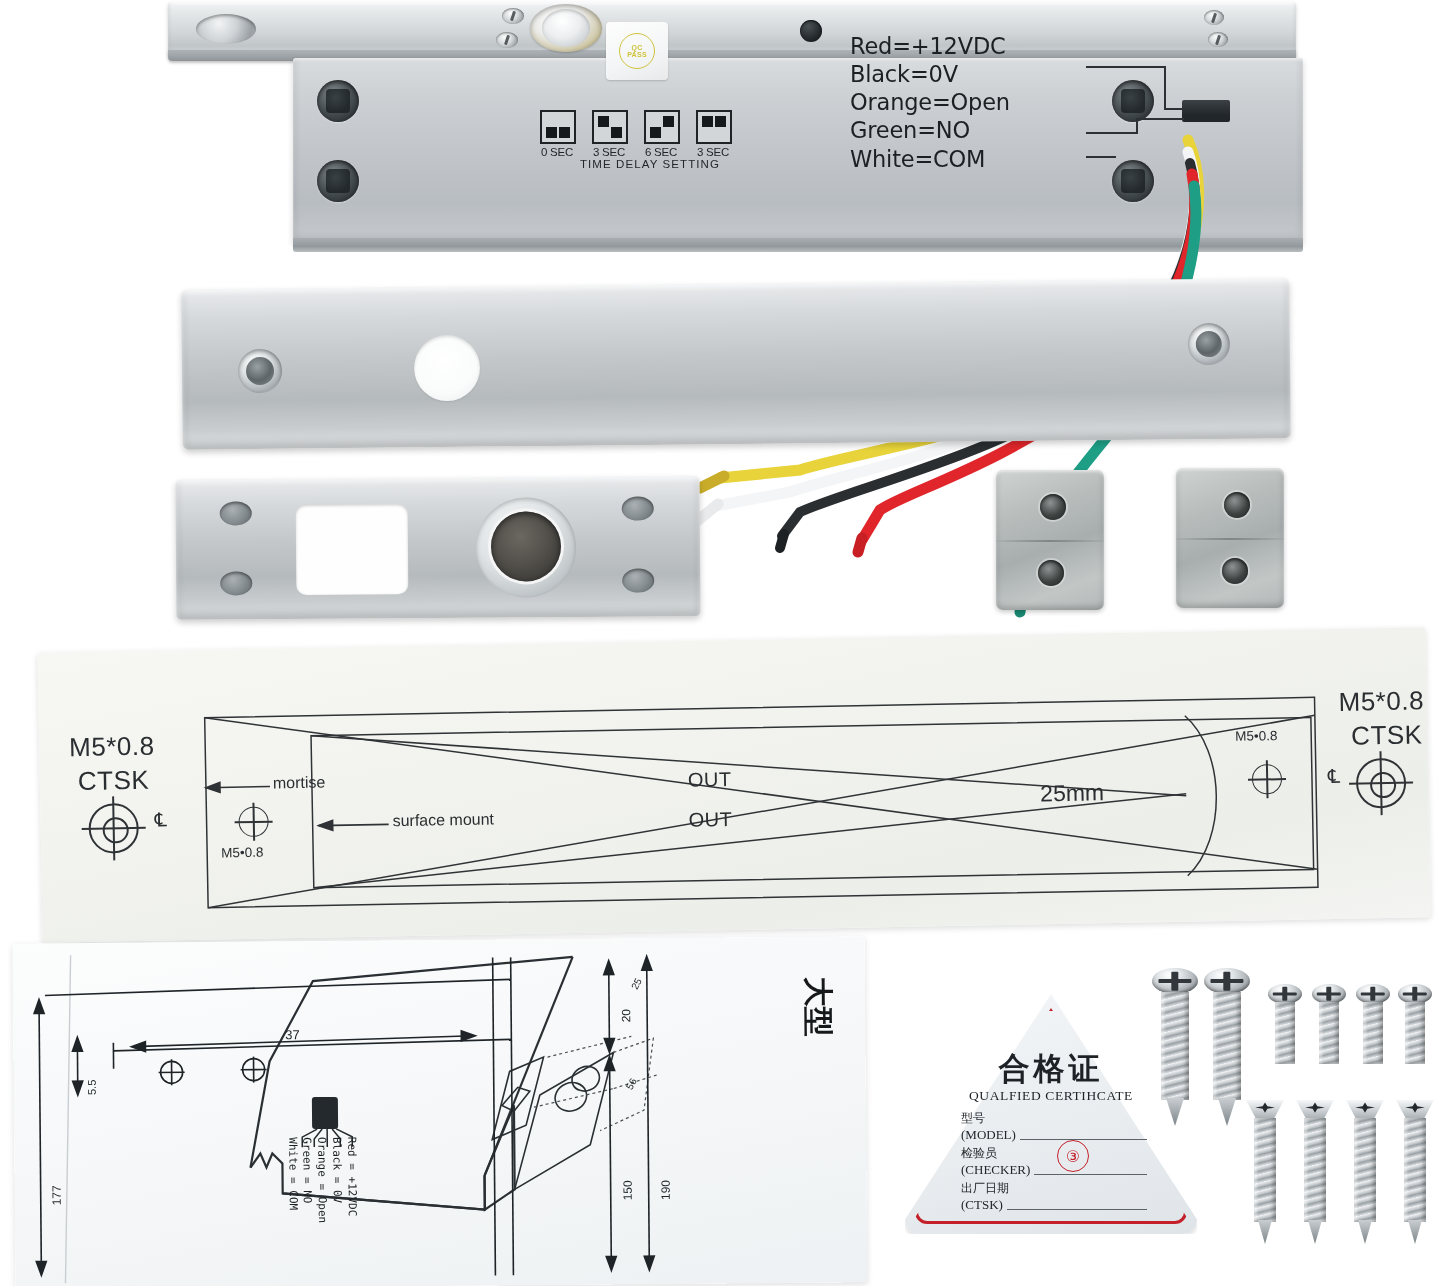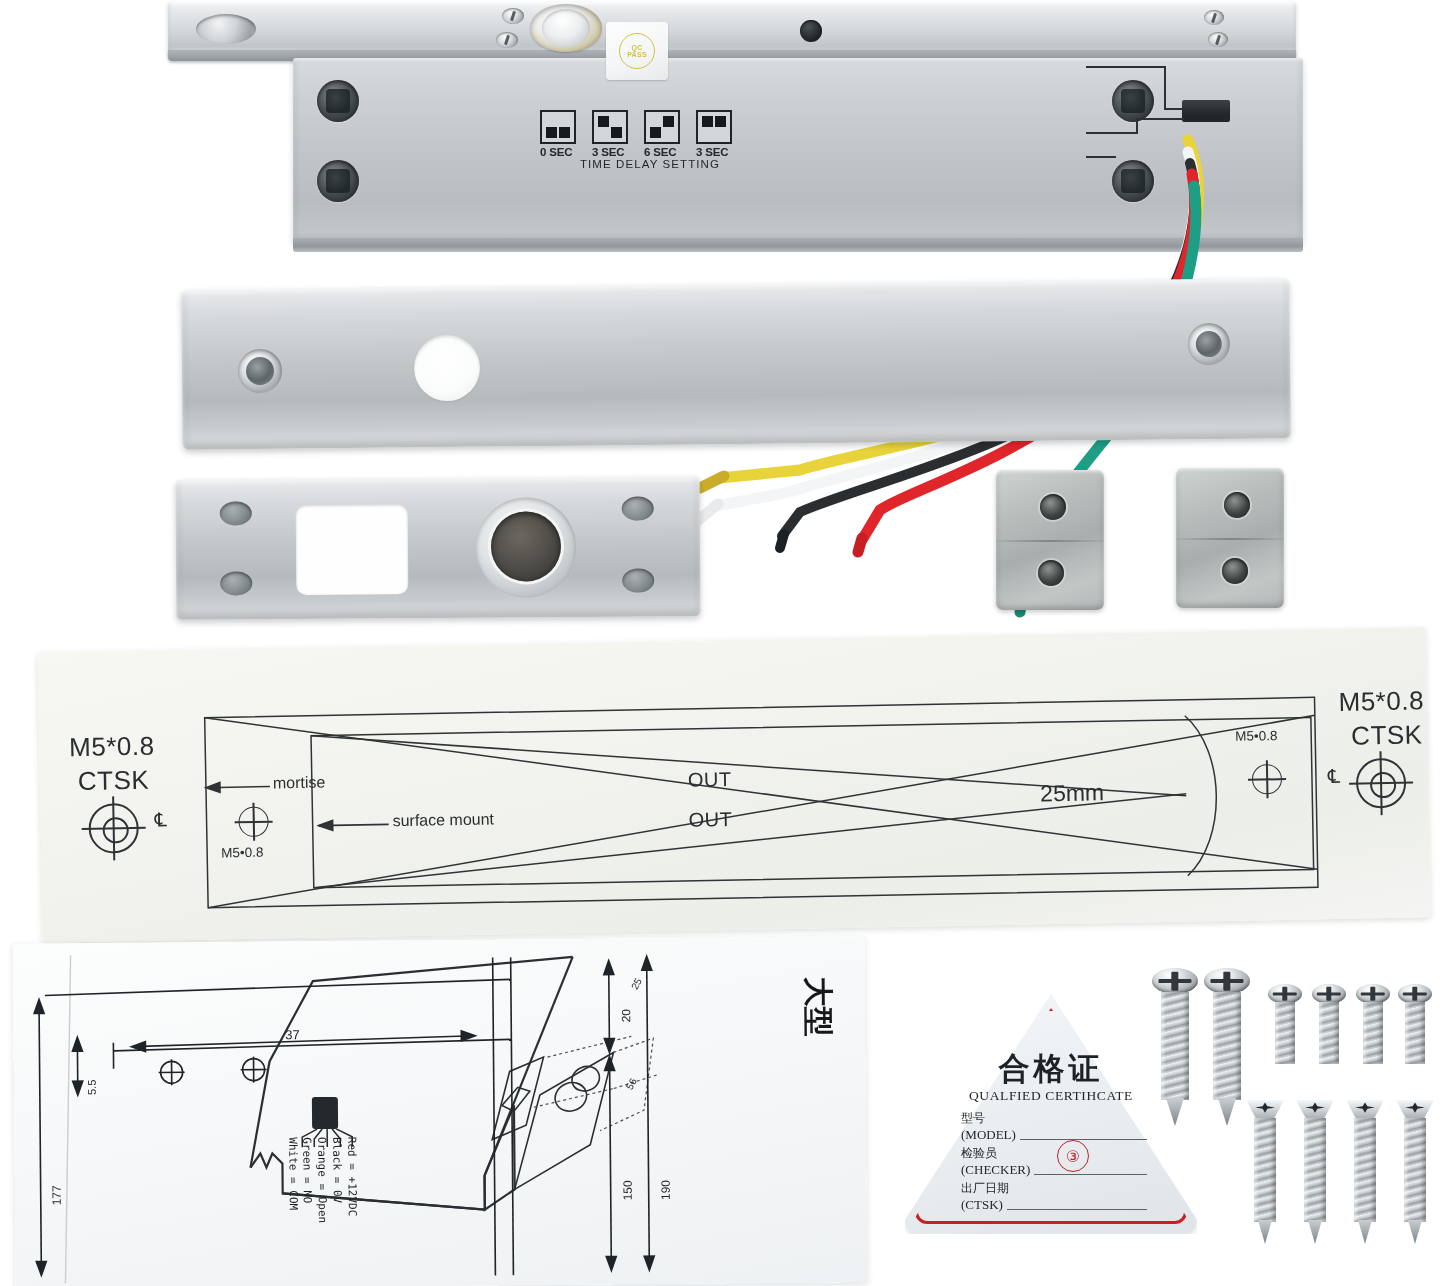--- a/index.html
+++ b/index.html
@@ -93,21 +93,21 @@
   .qc-stamp span{font-size:7px;letter-spacing:.3px;font-weight:700;}
 
   
   .dip-area{left:390px;top:110px;width:220px;}
   .dip-row{display:flex;gap:18px;}
   .dip{width:34px;}
   .dip-box{
     width:32px;height:30px;border:2px solid #1e2326;background:#d2d6d9;position:relative;
   }
   .dip-sw{position:absolute;width:11px;height:11px;background:#15191b;}
-  .dip-lbl{font-size:11.5px;color:#23282b;margin-top:2px;letter-spacing:-.2px;font-weight:700;}
+  .dip-lbl{font-size:11.5px;text-align:center;color:#23282b;margin-top:2px;letter-spacing:-.2px;font-weight:400;}
   .dip-title{font-size:11.5px;color:#23282b;letter-spacing:1.1px;text-align:center;font-weight:400;}
 
   
   .wiring-legend{left:700px;top:32px;}
   .wiring-legend div{
     font-size:22.5px;color:#1b2023;line-height:1.25;letter-spacing:-.2px;
     font-family:"DejaVu Sans",sans-serif;
   }
   .connector{
     left:1008px;top:60px;width:106px;height:120px;
@@ -360,20 +360,27 @@
             <div class="dip-sw" style="left:4px;top:4px;"></div>
             <div class="dip-sw" style="right:4px;top:4px;"></div>
           </div>
           <div class="dip-lbl">3 SEC</div>
         </div>
 
       </div>
       <div class="dip-title">TIME DELAY SETTING</div>
     </div>
 
+    <div class="abs wiring-legend">
+      <div>Red=+12VDC</div>
+      <div>Black=0V</div>
+      <div>Orange=Open</div>
+      <div>Green=NO</div>
+      <div>White=COM</div>
+    </div>
 
     <div class="abs connector">
       <div class="conn-block"></div>
       <div class="conn-trace" style="left:-72px;top:6px;width:80px;"></div>
       <div class="conn-tracev" style="left:6px;top:6px;height:44px;"></div>
       <div class="conn-trace" style="left:6px;top:48px;width:20px;"></div>
       <div class="conn-trace" style="left:-72px;top:72px;width:52px;"></div>
       <div class="conn-tracev" style="left:-22px;top:58px;height:16px;"></div>
       <div class="conn-trace" style="left:-22px;top:58px;width:48px;"></div>
       <div class="conn-trace" style="left:-72px;top:96px;width:30px;"></div>

